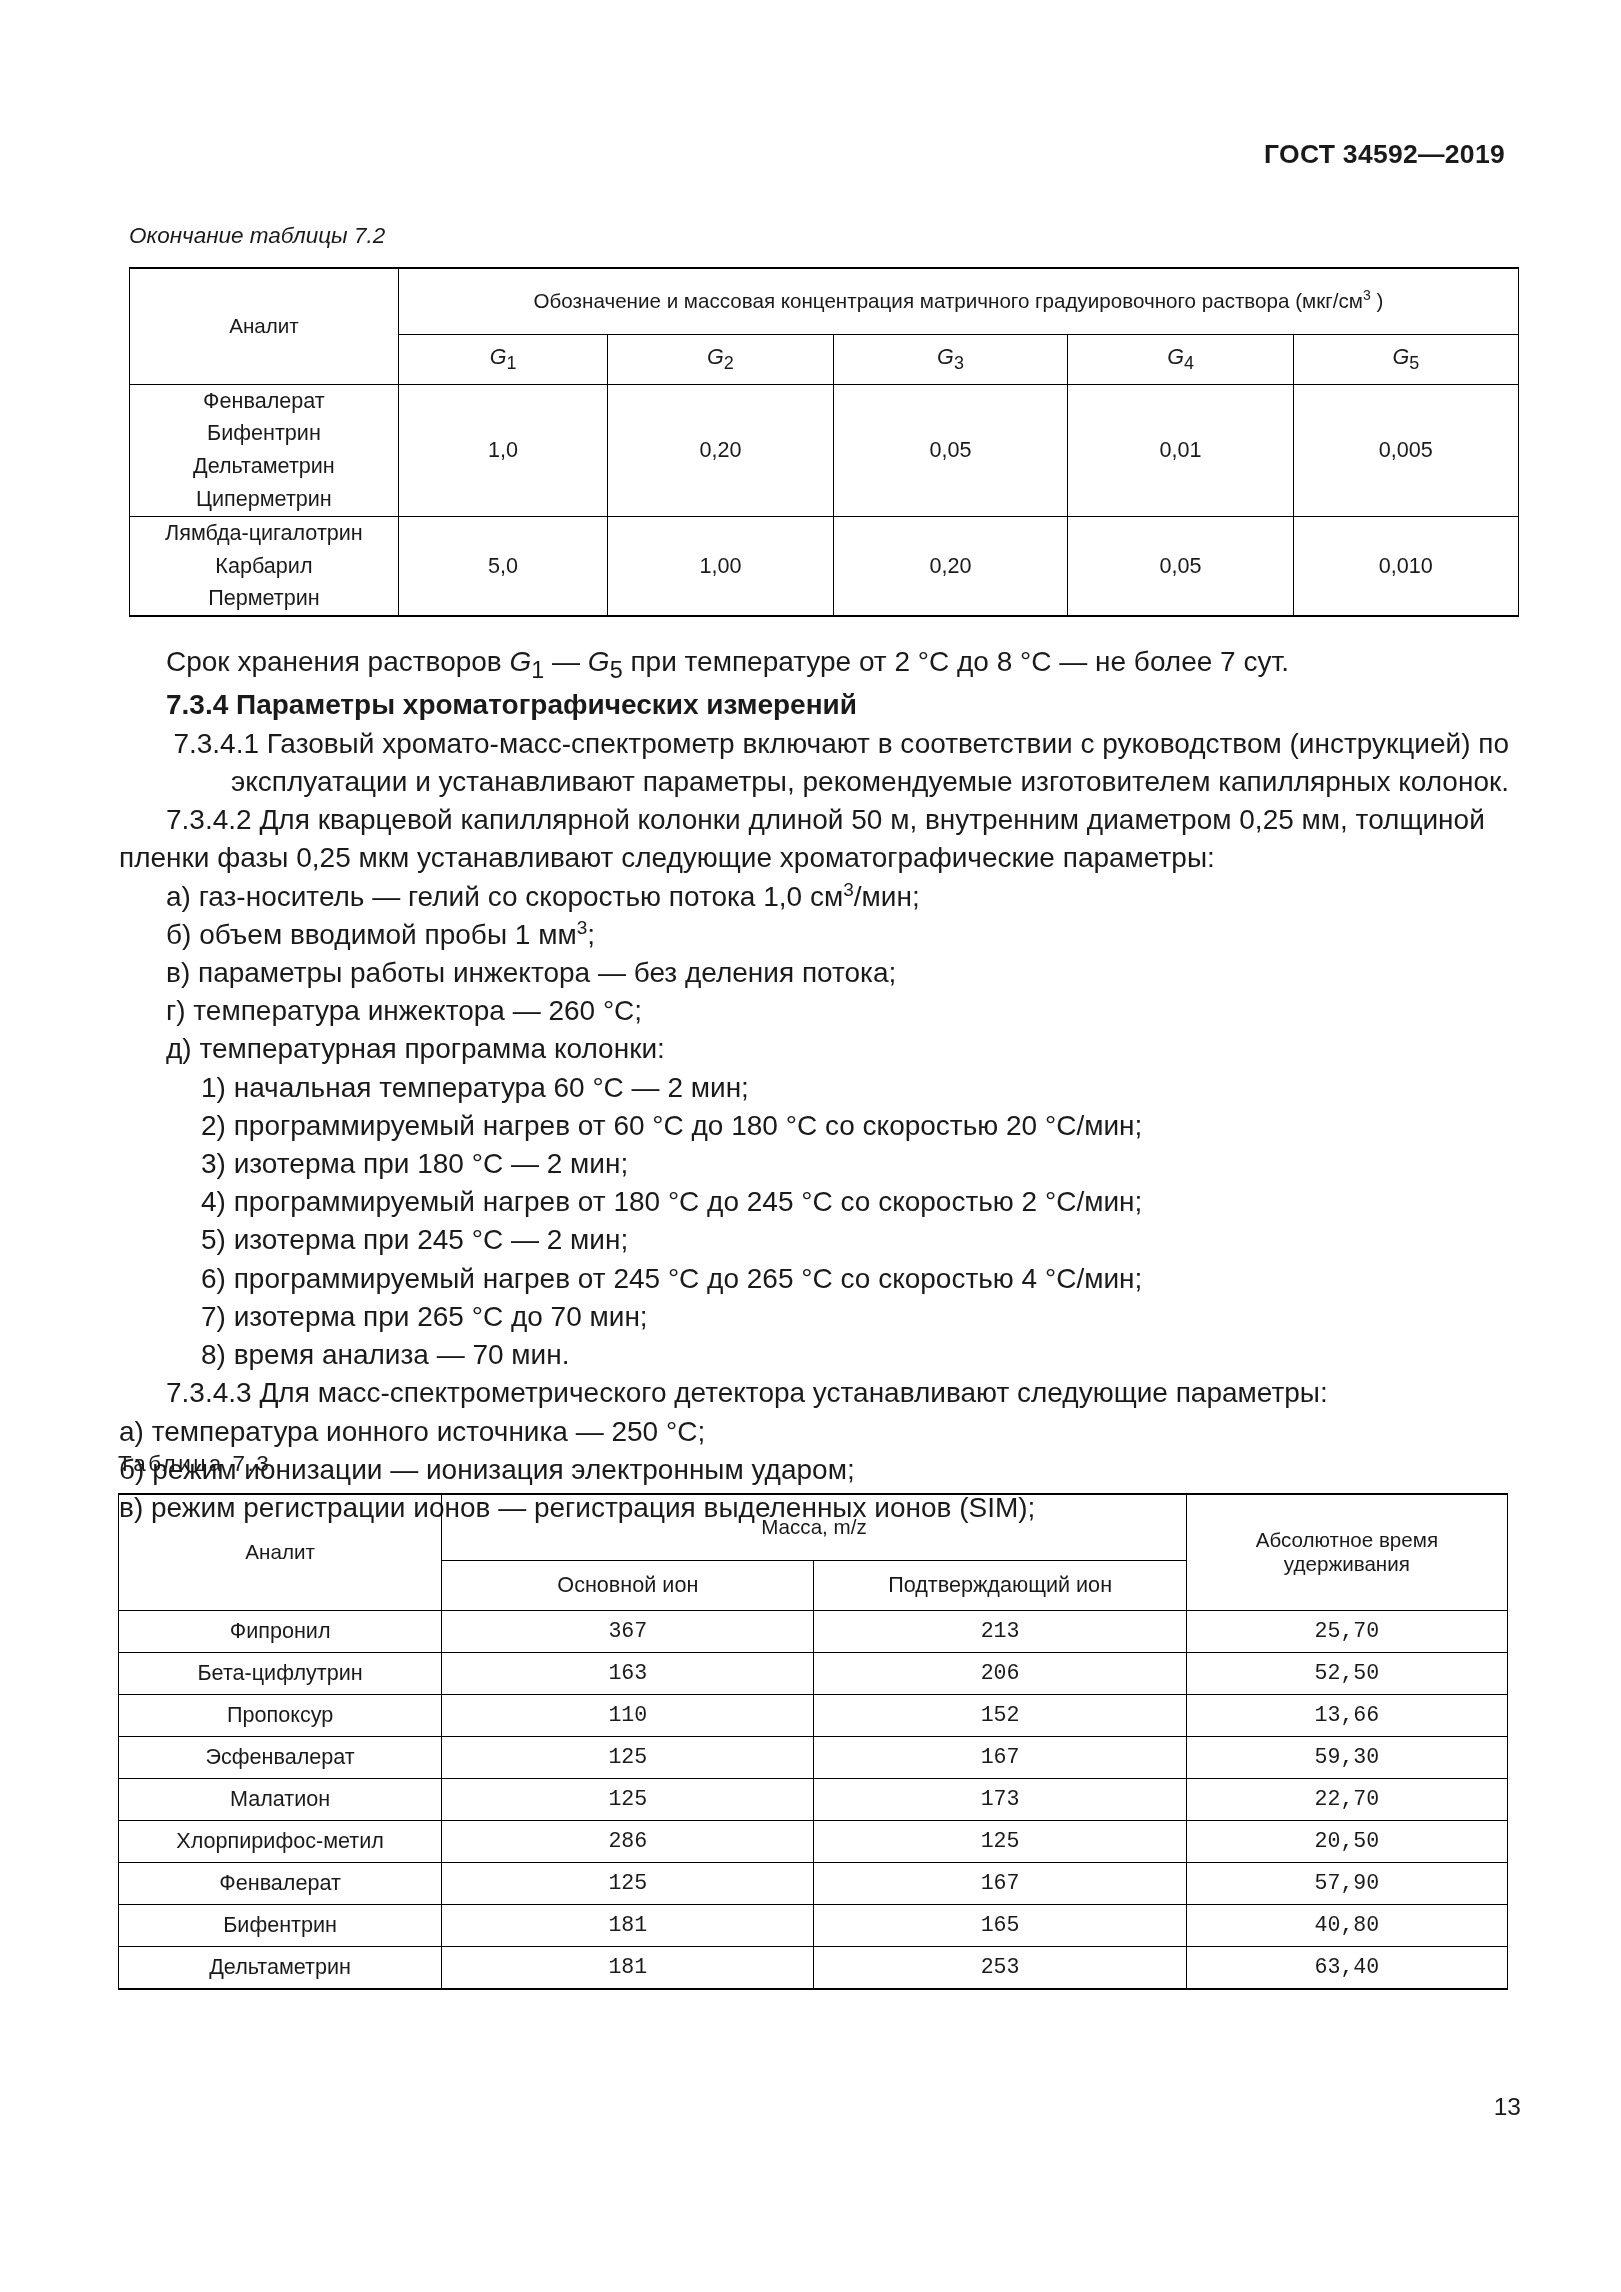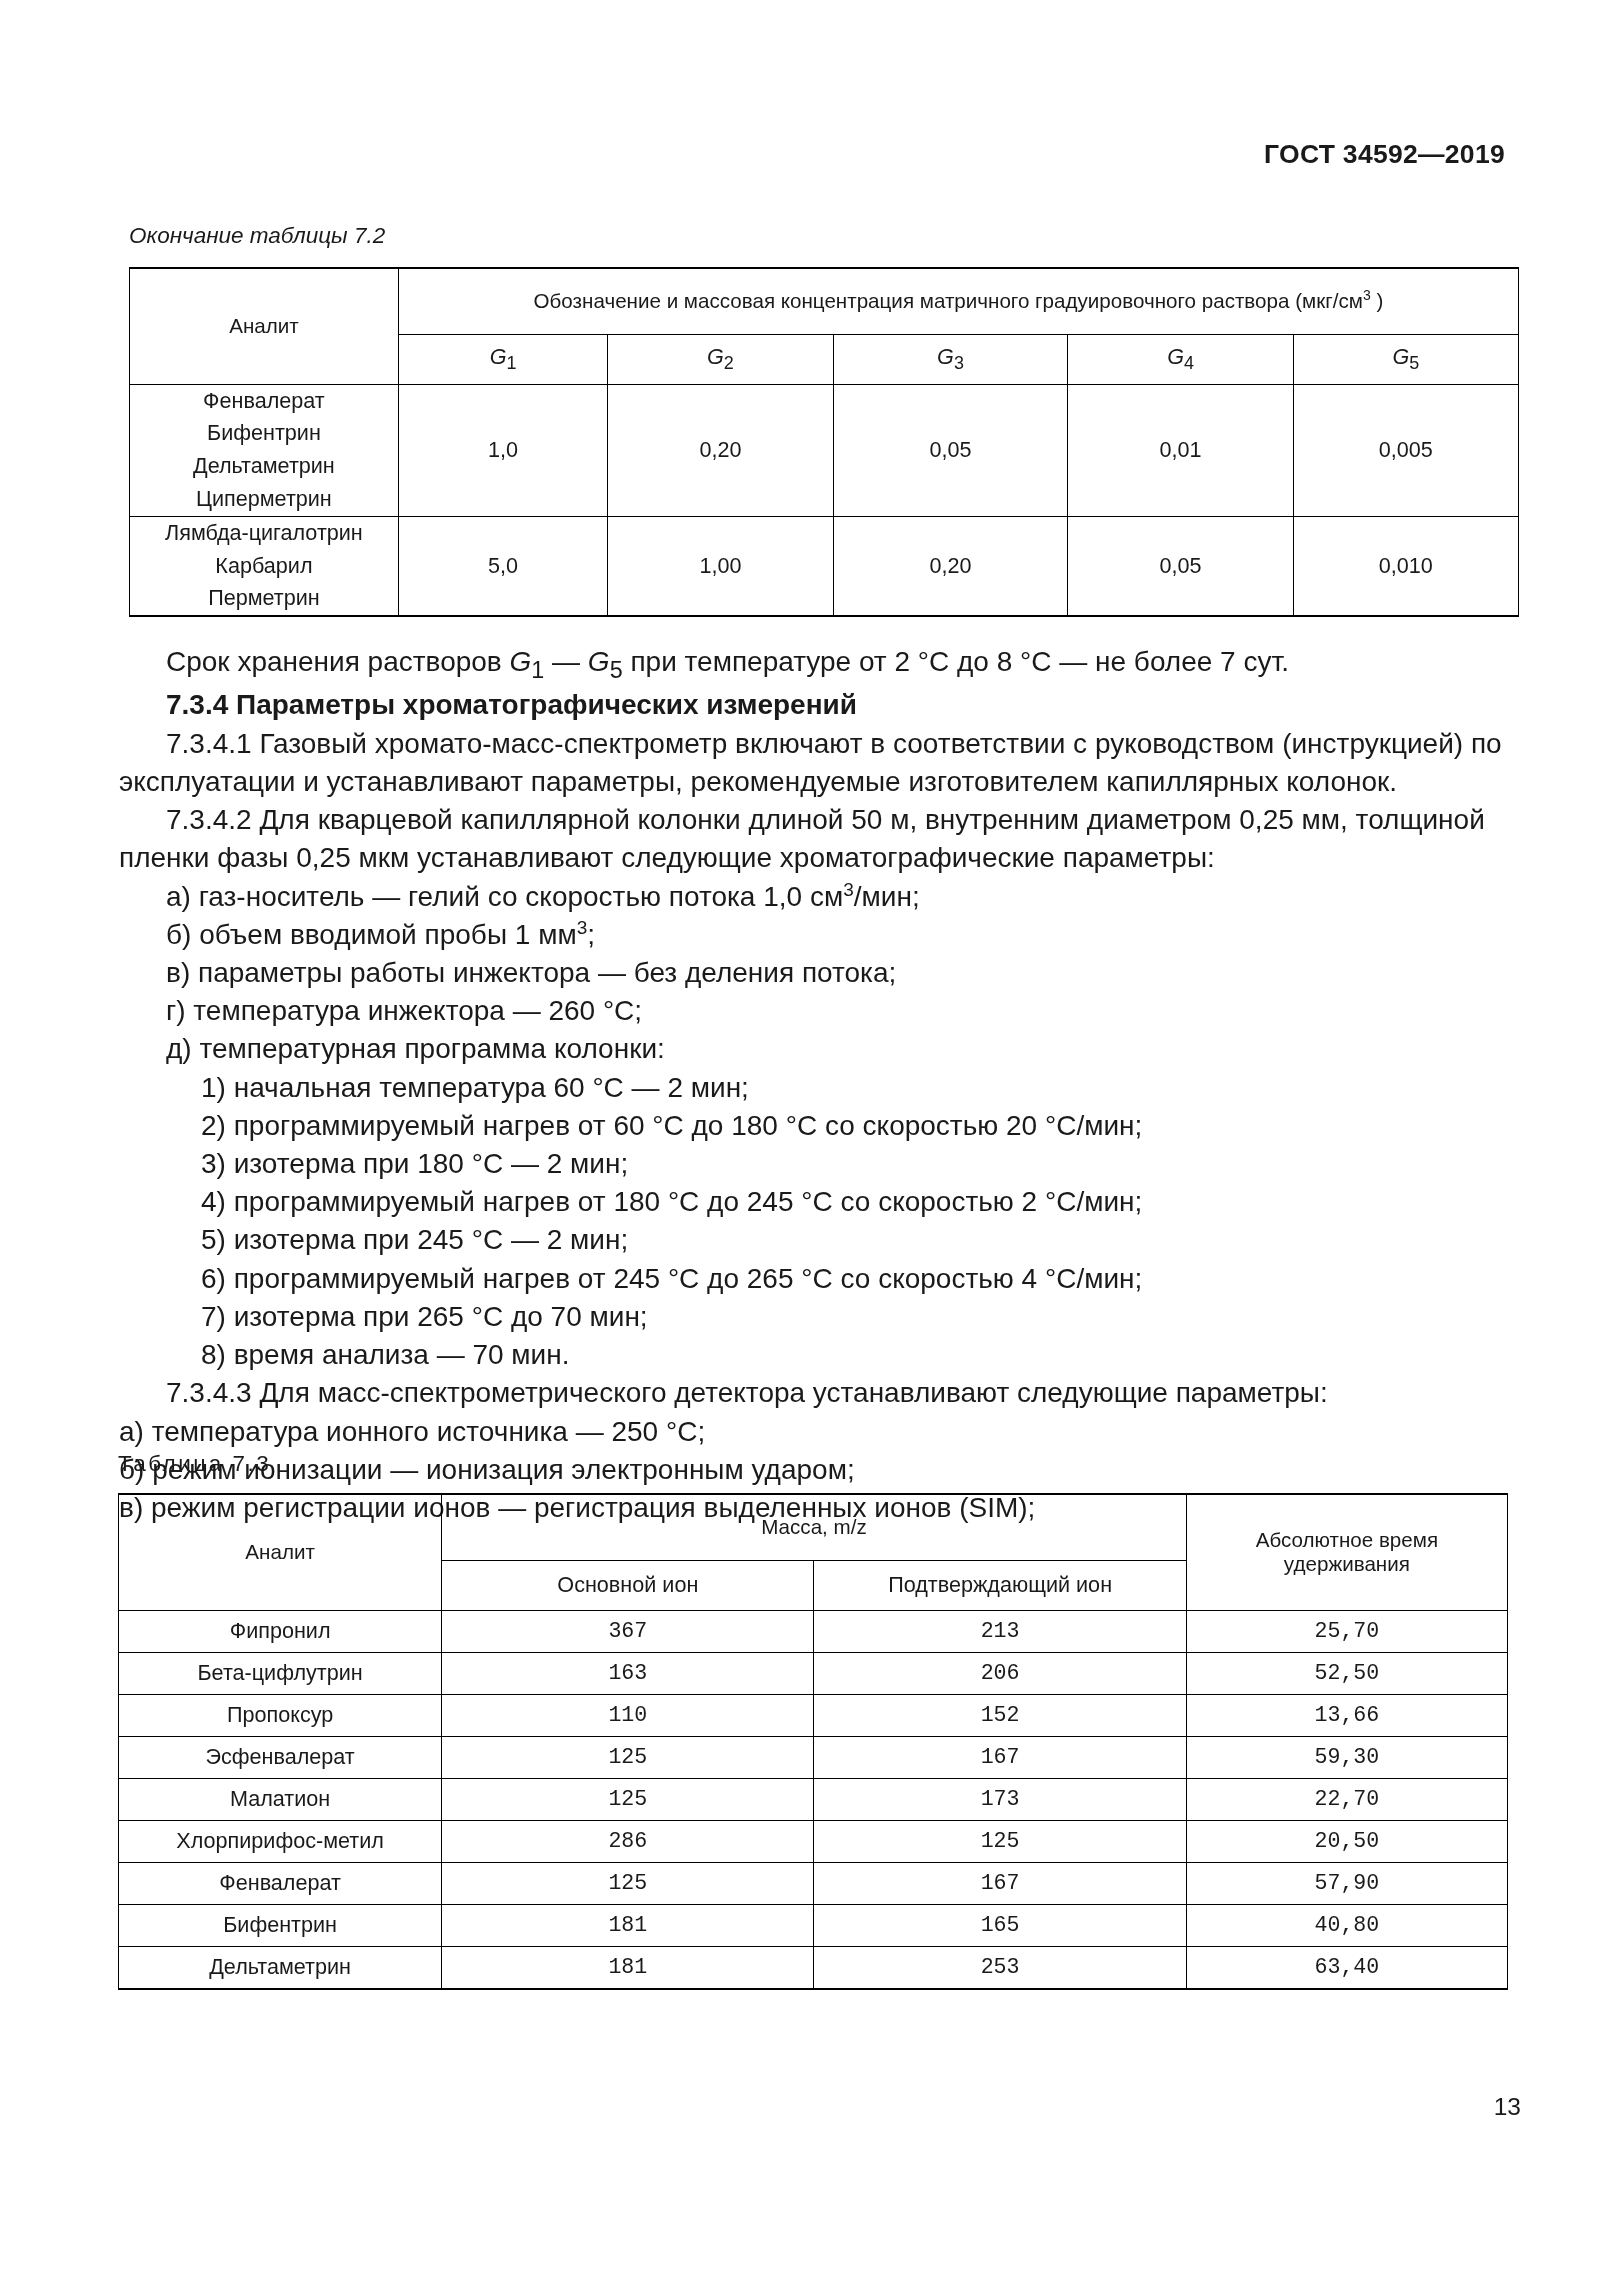--- a/index.html
+++ b/index.html
@@ -205,21 +205,21 @@
       </tbody>
     </table>
   </div>
 
   <div class="block-text body-text">
 
     <p class="para-ind"><span>Срок хранения растворов </span><span class="ital">G</span><sub>1</sub><span> — </span><span class="ital">G</span><sub>5</sub><span> при температуре от 2 °С до 8 °С — не более 7 сут.</span></p>
 
     <p class="para-ind bold">7.3.4 Параметры хроматографических измерений</p>
 
-    <p class="para" style="text-indent:47px;">7.3.4.1 Газовый хромато-масс-спектрометр включают в соответствии с руководством (инструкцией) по эксплуатации и устанавливают параметры, рекомендуемые изготовителем капиллярных колонок.</p>
+    <p class="para" style="text-indent:47px;text-align:right;">7.3.4.1 Газовый хромато-масс-спектрометр включают в соответствии с руководством (инструкцией) по эксплуатации и устанавливают параметры, рекомендуемые изготовителем капиллярных колонок.</p>
 
     <p class="para" style="text-indent:47px;">7.3.4.2 Для кварцевой капиллярной колонки длиной 50 м, внутренним диаметром 0,25 мм, толщиной пленки фазы 0,25 мкм устанавливают следующие хроматографические параметры:</p>
 
     <p class="para-ind"><span>а) газ-носитель — гелий со скоростью потока 1,0 см</span><sup>3</sup><span>/мин;</span></p>
 
     <p class="para-ind"><span>б) объем вводимой пробы 1 мм</span><sup>3</sup><span>;</span></p>
 
     <p class="para-ind">в) параметры работы инжектора — без деления потока;</p>
     <p class="para-ind">г) температура инжектора — 260 °С;</p>
     <p class="para-ind">д) температурная программа колонки:</p>

